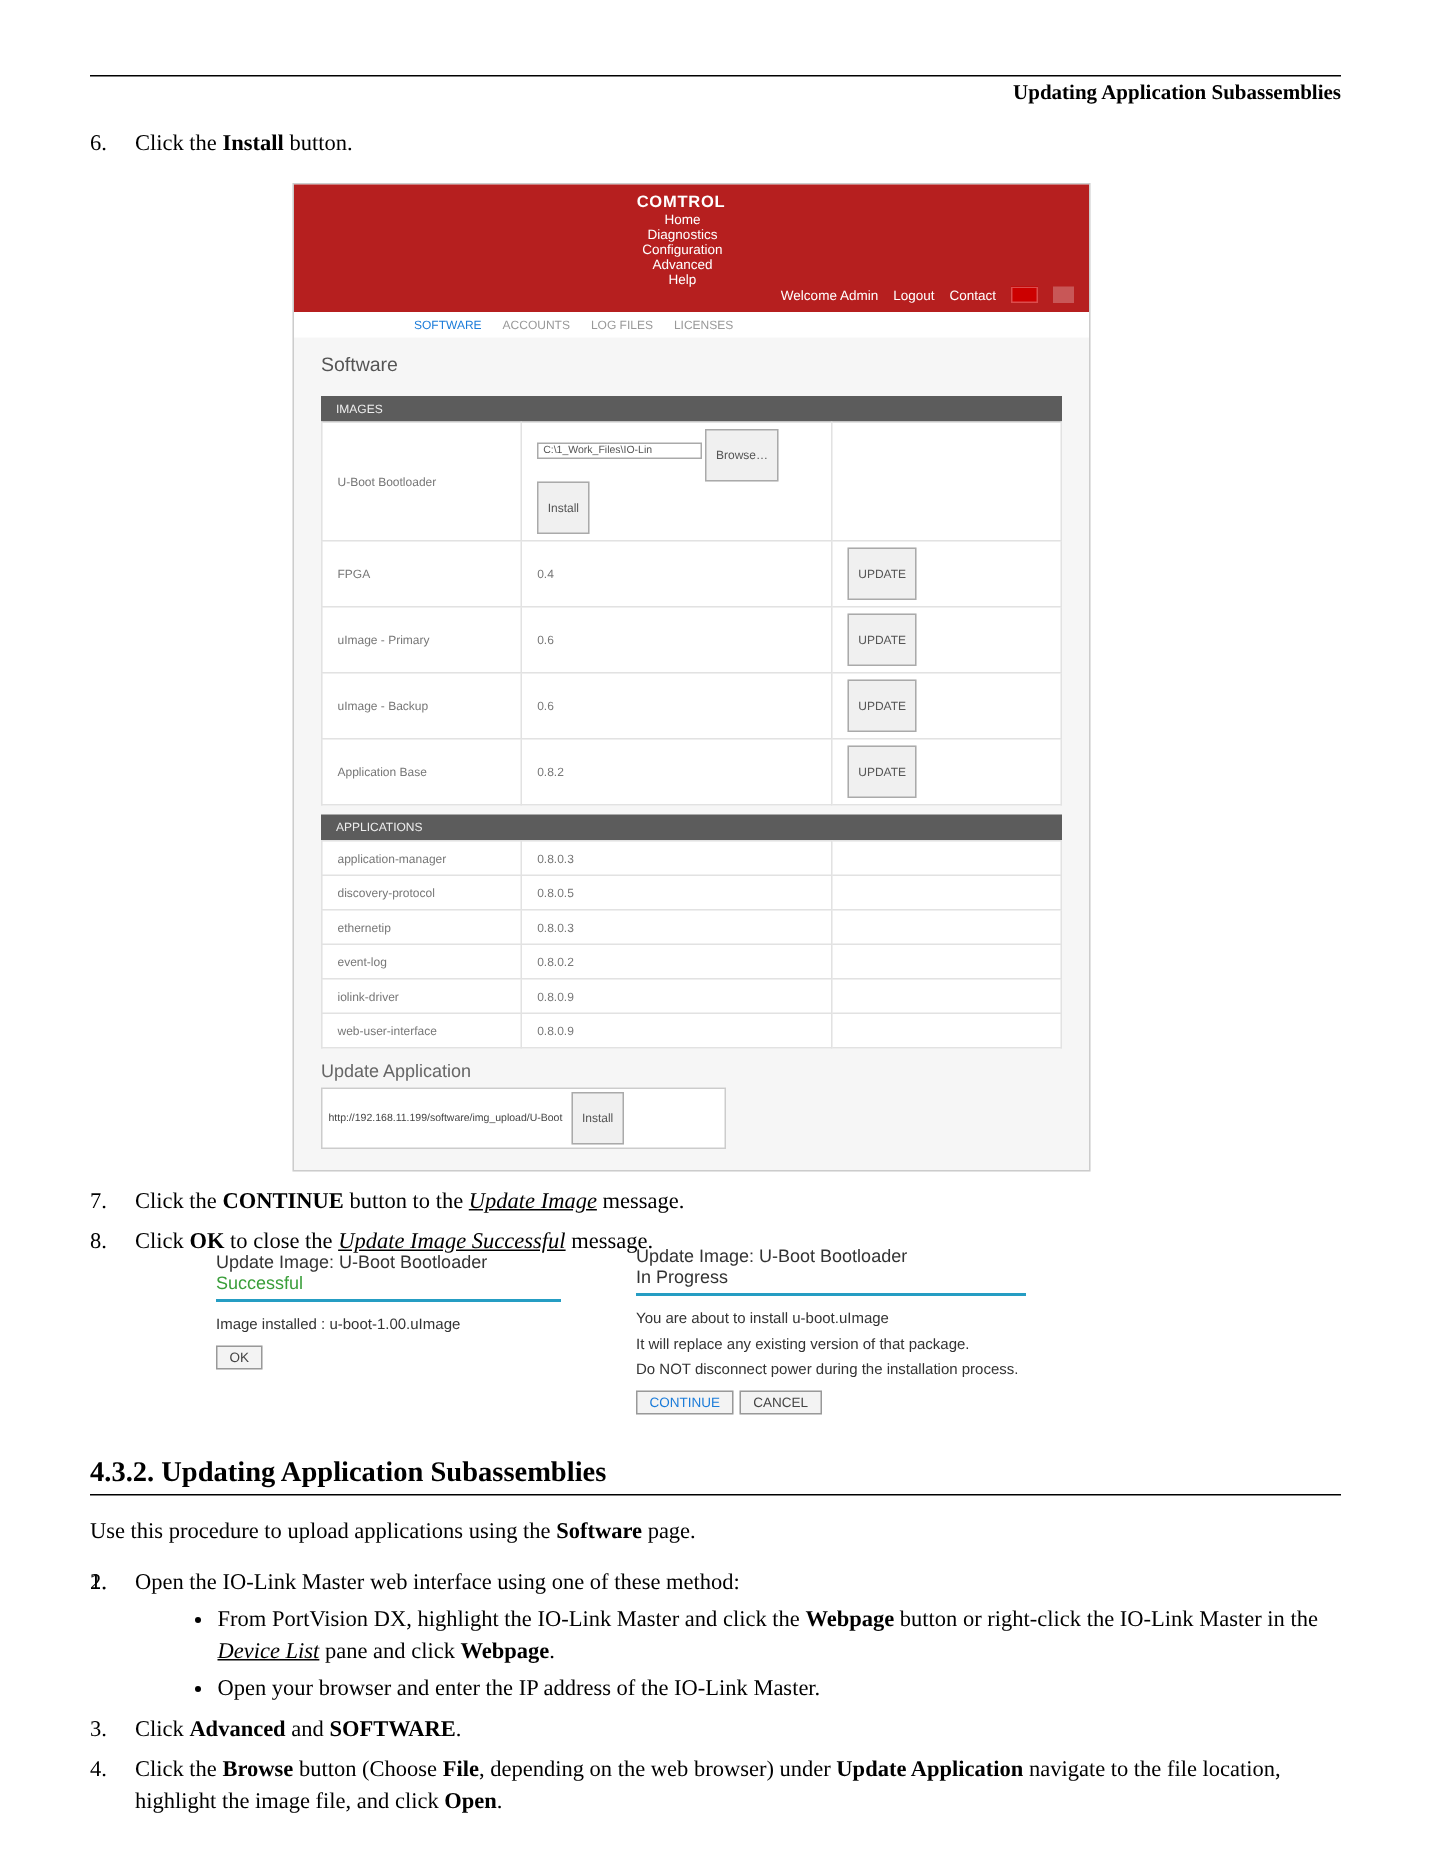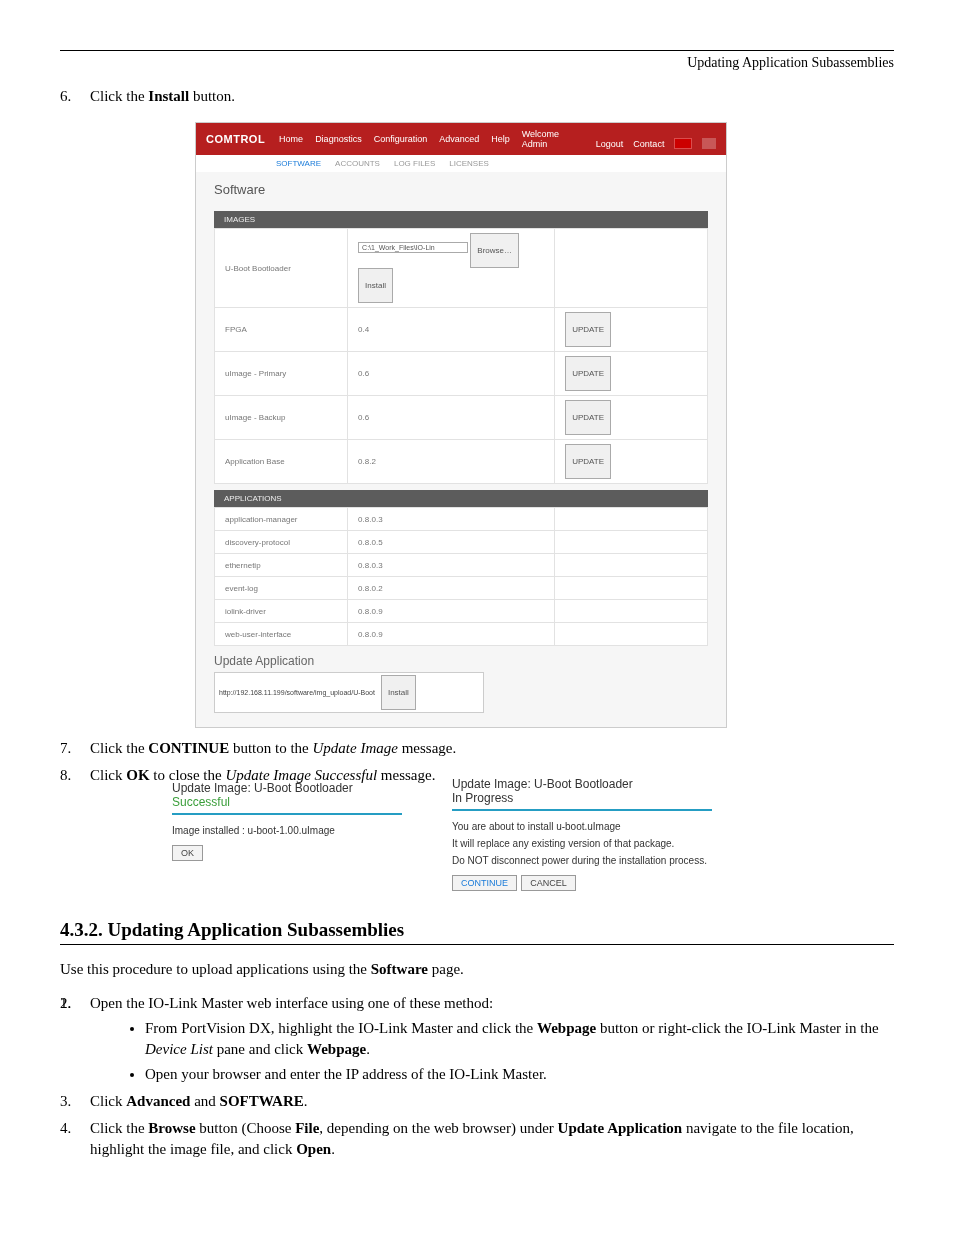--- a/index.html
+++ b/index.html
@@ -12,60 +12,61 @@
     box-sizing: border-box;
     background: #fff;
   }
   .header-rule {
     border-top: 1px solid #000;
     margin-bottom: 4px;
     margin-top: 10px;
   }
   .header-title {
     text-align: right;
-    font-weight: normal;
+    font-weight: bold;
     font-size: 14px;
   }
   .ol-main {
     list-style: none;
     padding-left: 0;
     margin-left: 0;
   }
   .ol-main > li {
     position: relative;
     padding-left: 30px;
     margin-bottom: 6px;
     line-height: 1.4;
   }
   .ol-main > li > .num {
     position: absolute;
     left: 0;
   }
   .bullets { list-style: disc; padding-left: 55px; margin: 4px 0; }
   .bullets li { margin-bottom: 4px; }
-  .italic { font-style: italic; }
+  .italic { font-style: italic; text-decoration: underline; }
   .bold { font-weight: bold; }
 
   
   .screenshot {
     width: 530px;
     margin-left: 135px;
     background: #f6f6f6;
     border: 1px solid #ccc;
     font-family: Arial, Helvetica, sans-serif;
     font-size: 9px;
     color: #444;
   }
   .ss-nav {
     background: #b61f1f;
     color: #fff;
     display: flex;
     align-items: center;
     padding: 6px 10px;
     font-size: 9px;
+    flex-direction: column;
   }
   .ss-nav .logo { font-weight: bold; font-size: 11px; margin-right: 14px; letter-spacing: .5px;}
   .ss-nav span.item { margin-right: 12px; }
   .ss-nav .right { margin-left: auto; display:flex; align-items:flex-end; gap:10px;}
   .ss-nav .flag {
     width: 18px; height: 11px; background: #c00;
     display:inline-block; box-shadow: inset 0 0 0 1px rgba(255,255,255,.3);
   }
   .ss-nav .dropdown {
     width: 14px; height: 11px; background: rgba(255,255,255,0.25); display:inline-block;
@@ -275,21 +276,21 @@
   <li>
     <span class="num">7.</span>
     <span>Click the </span><span class="bold">CONTINUE</span><span> button to the </span><span class="italic">Update Image</span><span> message.</span>
   </li>
   <li>
     <span class="num">8.</span>
     <span>Click </span><span class="bold">OK</span><span> to close the </span><span class="italic">Update Image Successful</span><span> message.</span>
   </li>
 </ol>
 
-<div class="dialogs" style="margin-left:112px; margin-top:-20px;">
+<div class="dialogs" style="margin-left:84px; margin-top:-20px;">
   <div class="dlg" style="width:230px;">
     <div class="dlg-title">
       <span>Update Image: U-Boot Bootloader</span><br>
       <span style="color:#3a9e3a;">Successful</span>
     </div>
     <div class="dlg-rule"></div>
     <div class="dlg-text">Image installed : u-boot-1.00.uImage</div>
     <span class="ui-btn">OK</span>
   </div>
 

